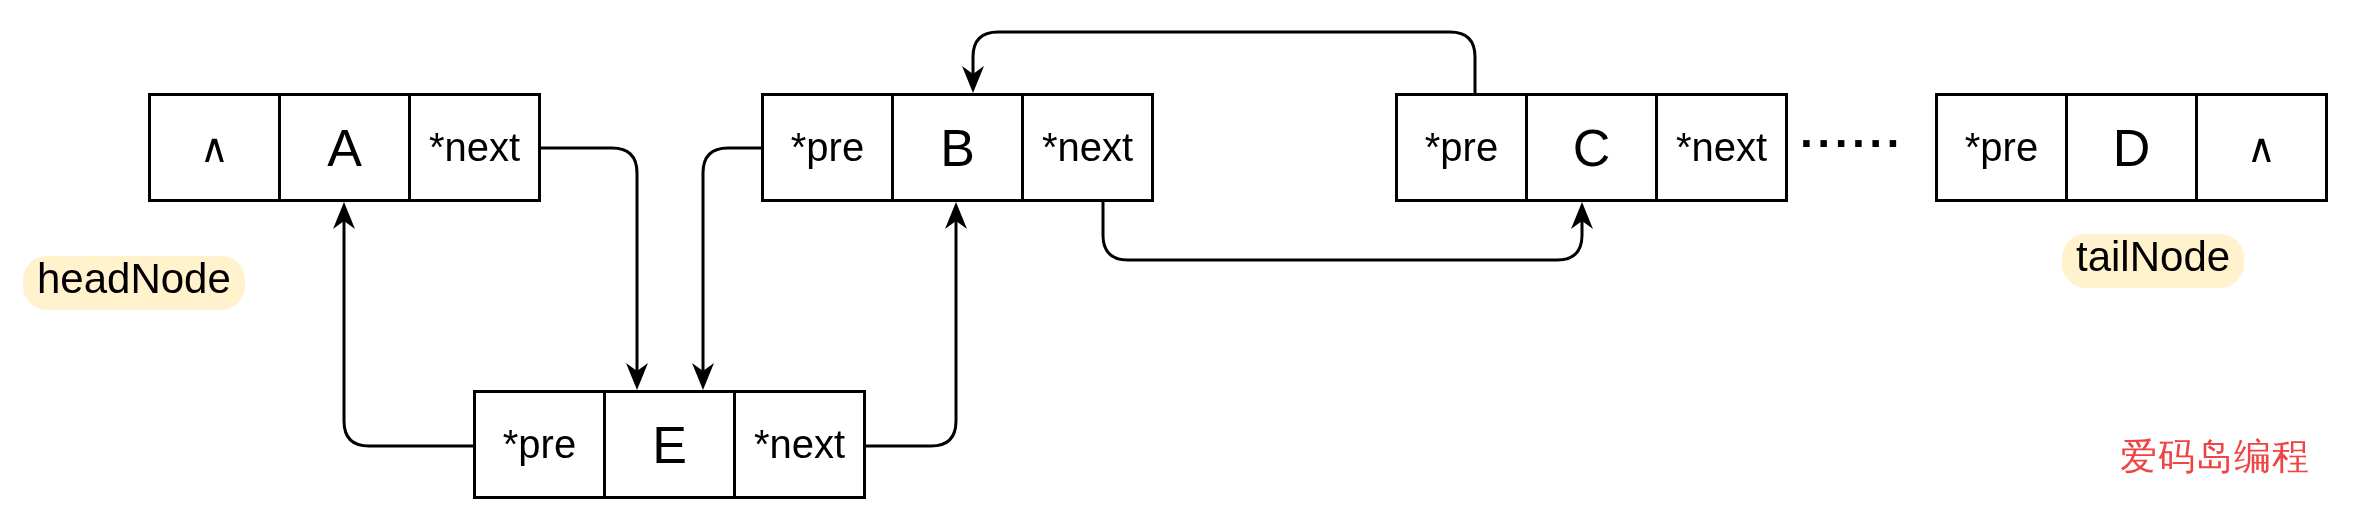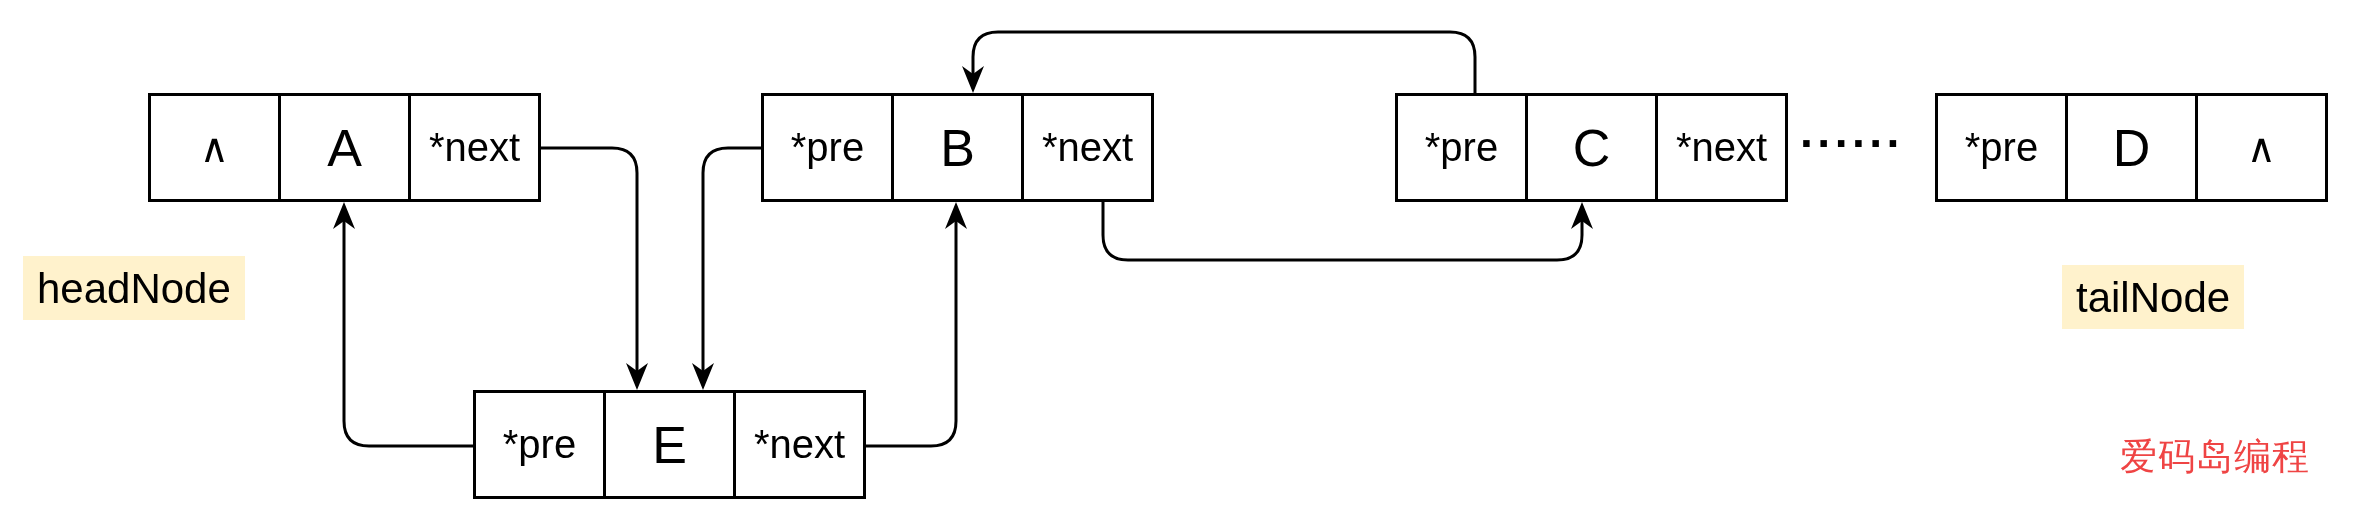--- a/index.html
+++ b/index.html
@@ -22,22 +22,23 @@
     white-space:nowrap;
   }
   .cell:first-child{margin-left:0;}
   .cell.data{font-size:52px;}
   .hl-label{
     position:absolute;
     background:#fff2cc;
     color:#000000;
     font-size:42px;
     line-height:1.0;
-    padding:12px 14px 10px 14px;
+    padding:2px 14px 10px 14px;
     white-space:nowrap;
+    border-radius:24px;
   }
   .ellipsis{
     position:absolute;
     left:1800px;top:116px;
     font-size:46px;
     font-weight:900;
     letter-spacing:2px;
     color:#000000;
   }
   .watermark{
@@ -82,21 +83,21 @@
     <div class="cell">∧</div>
   </div>
 
   <div class="node" style="left:473px;top:390px;">
     <div class="cell">*pre</div>
     <div class="cell data">E</div>
     <div class="cell">*next</div>
   </div>
 
   <div class="hl-label" style="left:23px;top:256px;">headNode</div>
-  <div class="hl-label" style="left:2062px;top:234px;margin-top:31px;">tailNode</div>
+  <div class="hl-label" style="left:2062px;top:234px;">tailNode</div>
 
   <div class="ellipsis">······</div>
 
   <div class="watermark">爱码岛编程</div>
 
   <svg class="edges" viewBox="0 0 2364 516">
 
     <path class="wire" d="M541,148 H612 Q637,148 637,173 V375"></path>
     <path class="head" d="M637,390 L626,363 L637,371 L648,363 Z"></path>
 

